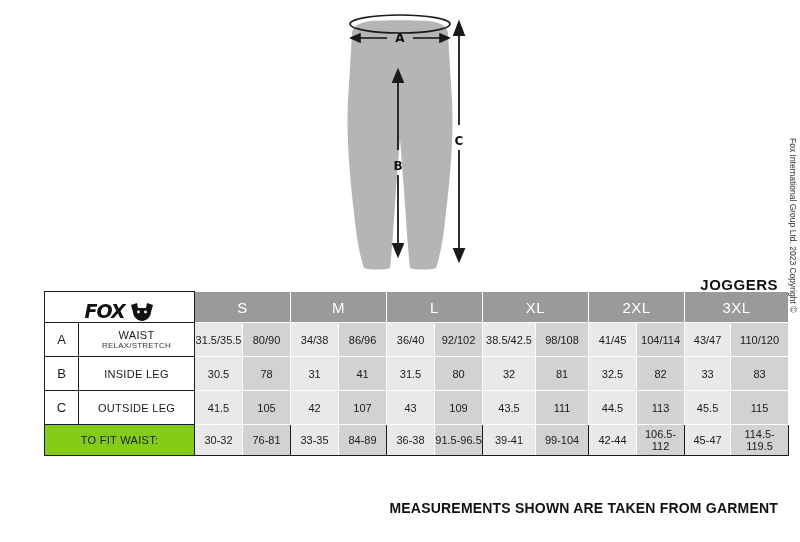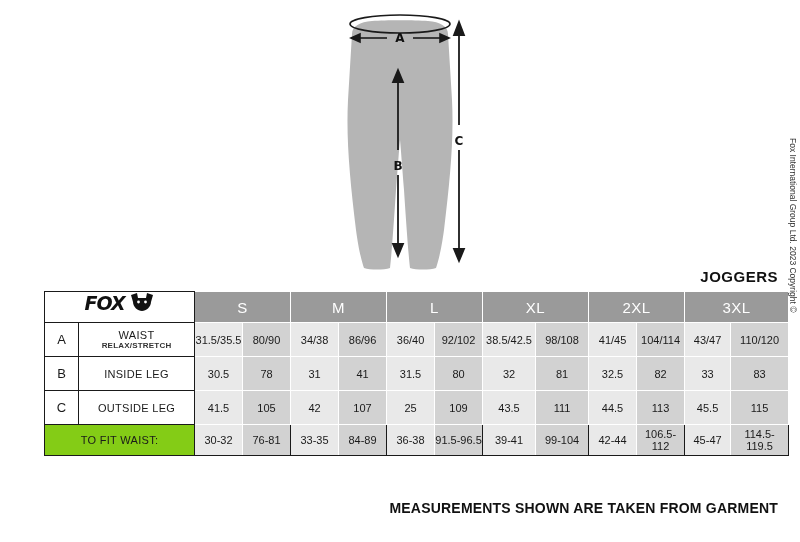--- a/index.html
+++ b/index.html
@@ -22,21 +22,21 @@
     left: 0;
     top: 0;
     width: 800px;
     height: 285px;
   }
 
   
   #chart-title {
     position: absolute;
     right: 22px;
-    top: 268px;
+    top: 276px;
     font-size: 15px;
     font-weight: bold;
     letter-spacing: 0.5px;
     color: #111;
   }
 
   
   #size-table {
     position: absolute;
     left: 44px;
@@ -93,21 +93,21 @@
     border-right: 1px solid #1a1a1a !important;
     text-align: right;
     padding-right: 8px;
     font-size: 11px;
     font-weight: bold;
     letter-spacing: 0.3px;
   }
   .row-label .sub {
     display: block;
     font-size: 8px;
-    font-weight: bold;
+    font-weight: normal;
     letter-spacing: 0.2px;
     color: #333;
   }
   .cell-light {
     background: #e9e9e9;
     height: 33px;
   }
   .cell-dark {
     background: #d2d2d2;
     height: 33px;
@@ -136,21 +136,21 @@
   .fit-cell-left {
     border-left: 1px solid #1a1a1a !important;
   }
   .fit-cell-right {
     border-right: 1px solid #1a1a1a !important;
   }
 
   
   .logo-wrap {
     display: flex;
-    align-items: flex-start;
+    align-items: flex-end;
     justify-content: center;
     gap: 4px;
     height: 30px;
   }
   .logo-text {
     font-family: "DejaVu Sans", sans-serif;
     font-size: 19px;
     font-weight: bold;
     font-style: italic;
     letter-spacing: -1px;
@@ -315,21 +315,21 @@
 
     <tr>
       <td class="row-letter">C</td>
       <td class="row-label">
         <span>OUTSIDE LEG</span>
       </td>
       <td class="cell-light">41.5</td>
       <td class="cell-dark">105</td>
       <td class="cell-light">42</td>
       <td class="cell-dark">107</td>
-      <td class="cell-light">25</td>
+      <td class="cell-light">43</td>
       <td class="cell-dark">109</td>
       <td class="cell-light">43.5</td>
       <td class="cell-dark">111</td>
       <td class="cell-light">44.5</td>
       <td class="cell-dark">113</td>
       <td class="cell-light">45.5</td>
       <td class="cell-dark">115</td>
     </tr>
 
     <tr>

